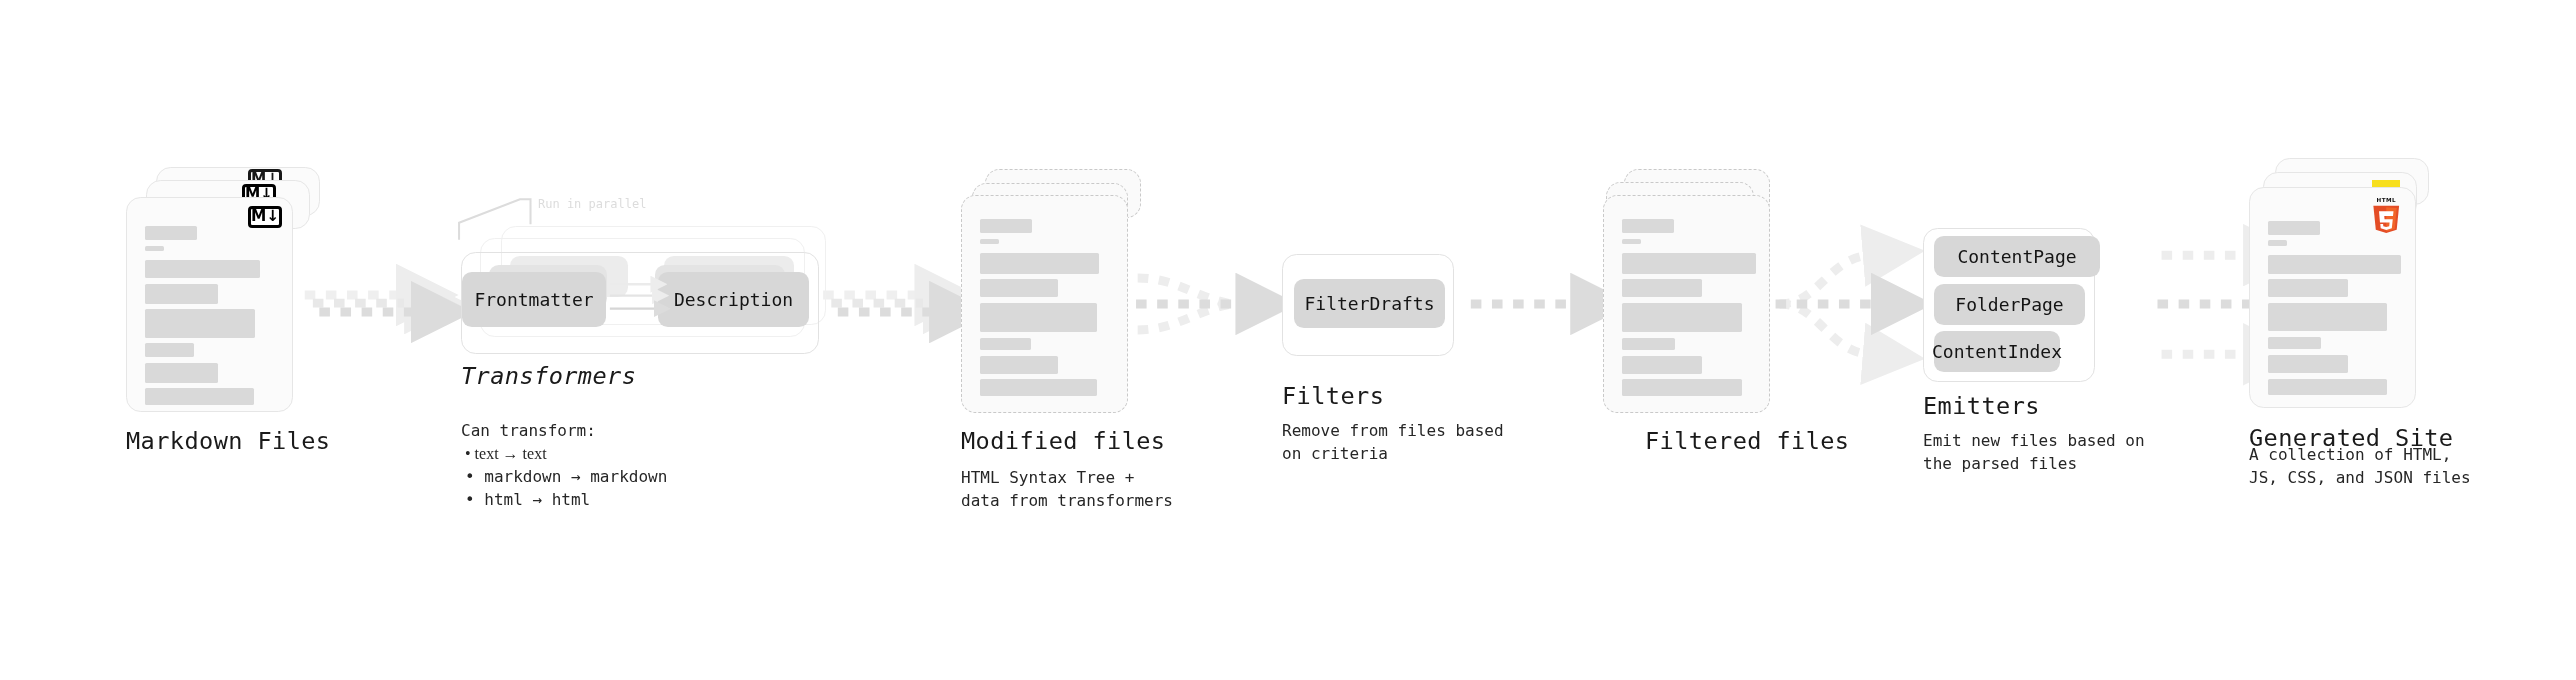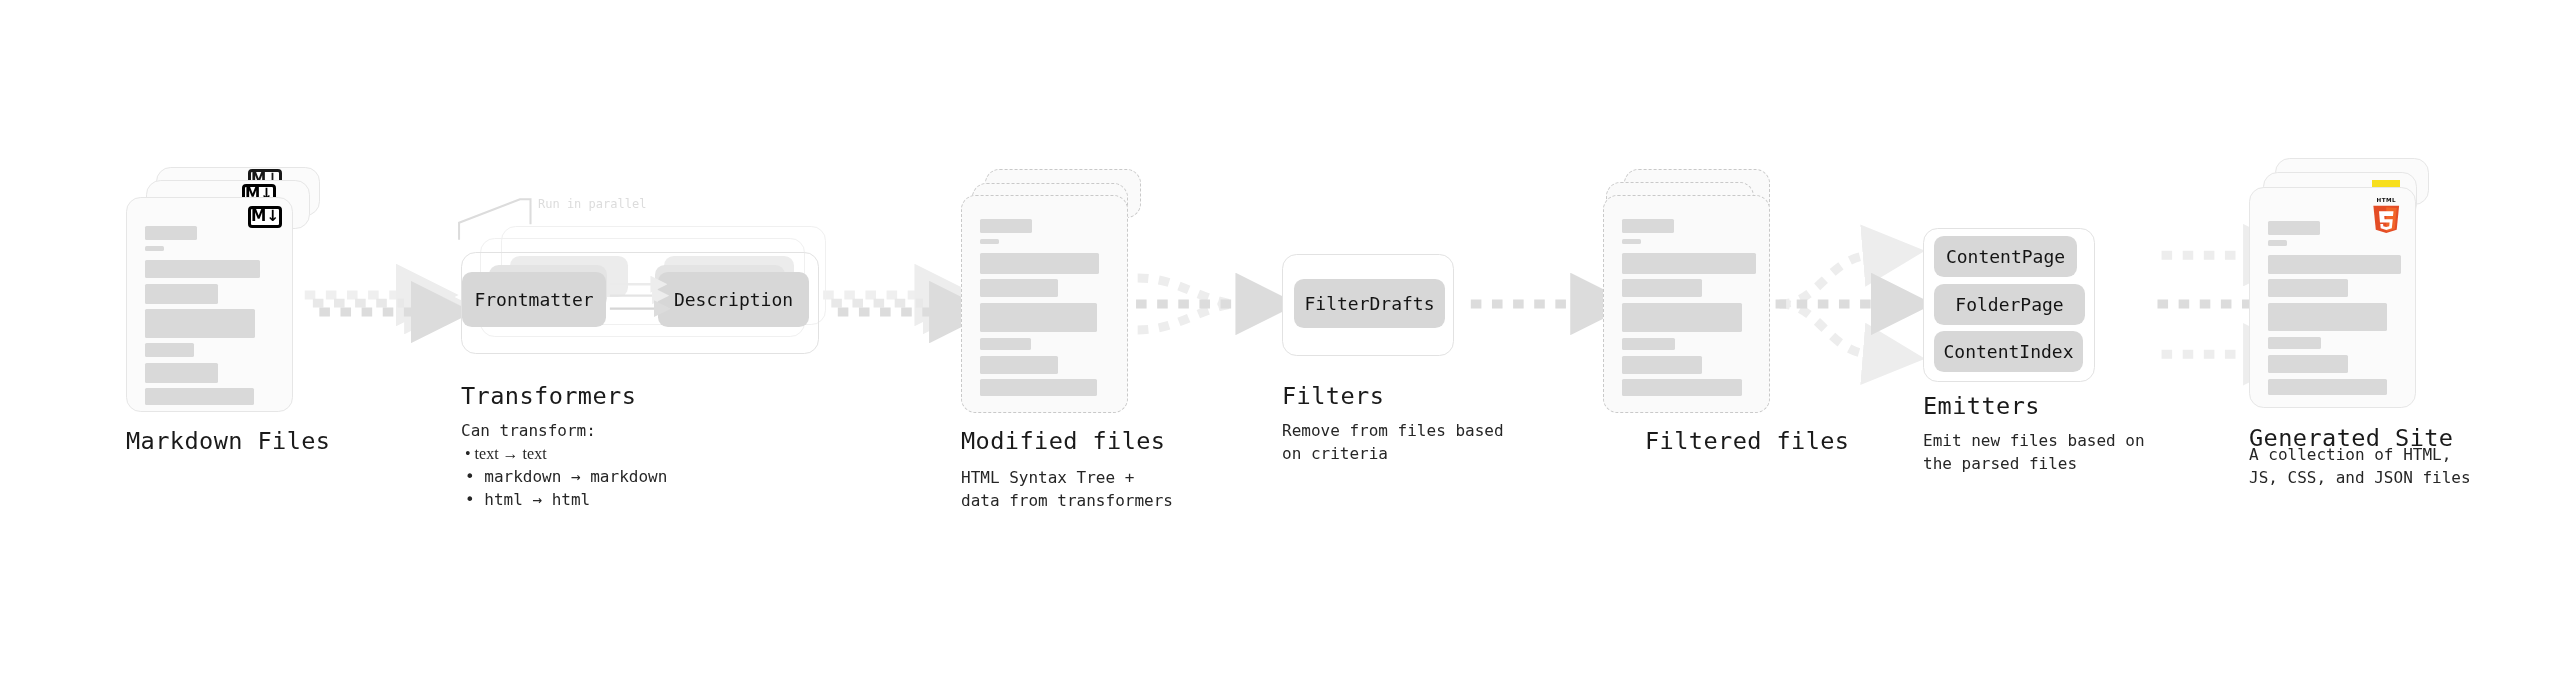--- a/index.html
+++ b/index.html
@@ -209,21 +209,21 @@
     <div class="chip" style="left:658px; top:272px; width:151px; height:55px;">
       <span>Description</span>
     </div>
 
     <svg style="position:absolute; left:608px; top:268px;" width="59" height="65" viewBox="0 0 72 80">
       <line x1="2" y1="20" x2="54" y2="20" stroke="#ebebeb" stroke-width="3" marker-end="url(#ahl)"></line>
       <line x1="2" y1="34" x2="56" y2="34" stroke="#e4e4e4" stroke-width="3" marker-end="url(#ahl)"></line>
       <line x1="2" y1="50" x2="58" y2="50" stroke="#d6d6d6" stroke-width="3" marker-end="url(#ah)"></line>
     </svg>
 
-    <div class="title" style="left:461px; top:382px;">Transformers</div>
+    <div class="title" style="left:461px; top:362px;font-style:italic;">Transformers</div>
     <div class="subtitle" style="left:461px; top:419px;">Can transform:</div>
     <div style="position:absolute; left:465px; top:442px;">
       <div class="subtitle" style="position:relative; left:0; top:0;font-family:Liberation Serif, serif;">•&nbsp;<span>text → text</span></div>
       <div class="subtitle" style="position:relative; left:0; top:0;">•&nbsp;<span>markdown → markdown</span></div>
       <div class="subtitle" style="position:relative; left:0; top:0;">•&nbsp;<span>html → html</span></div>
     </div>
   </div>
 
   <div>
     <div class="doccard dashed" style="left:985px; top:169px; width:156px; height:49px;"></div>
@@ -268,27 +268,27 @@
         <div class="bar" style="width:53px;height:12.2px;margin-bottom:5.7px;"></div>
         <div class="bar" style="width:80px;height:18px;margin-bottom:5.7px;"></div>
         <div class="bar" style="width:120px;height:16.3px;"></div>
       </div>
     </div>
     <div class="title" style="left:1645px; top:427px;">Filtered files</div>
   </div>
 
   <div>
     <div class="groupbox" style="left:1923px; top:228px; width:172px; height:154px;"></div>
-    <div class="chip" style="left:1934px; top:236px; width:143px; height:41px;">
+    <div class="chip" style="left:1934px; top:236px; width:166px; height:41px;">
       <span>ContentPage</span>
     </div>
     <div class="chip" style="left:1934px; top:284px; width:151px; height:41px;">
       <span>FolderPage</span>
     </div>
-    <div class="chip" style="left:1934px; top:331px; width:149px; height:41px;">
+    <div class="chip" style="left:1934px; top:331px; width:126px; height:41px;">
       <span>ContentIndex</span>
     </div>
     <div class="title" style="left:1923px; top:392px;text-align:center;">Emitters</div>
     <div class="subtitle" style="left:1923px; top:429px;">Emit new files based on
 the parsed files</div>
   </div>
 
   <div>
 
     <div class="doccard" style="left:2275px; top:158px; width:154px; height:47px;"></div>

